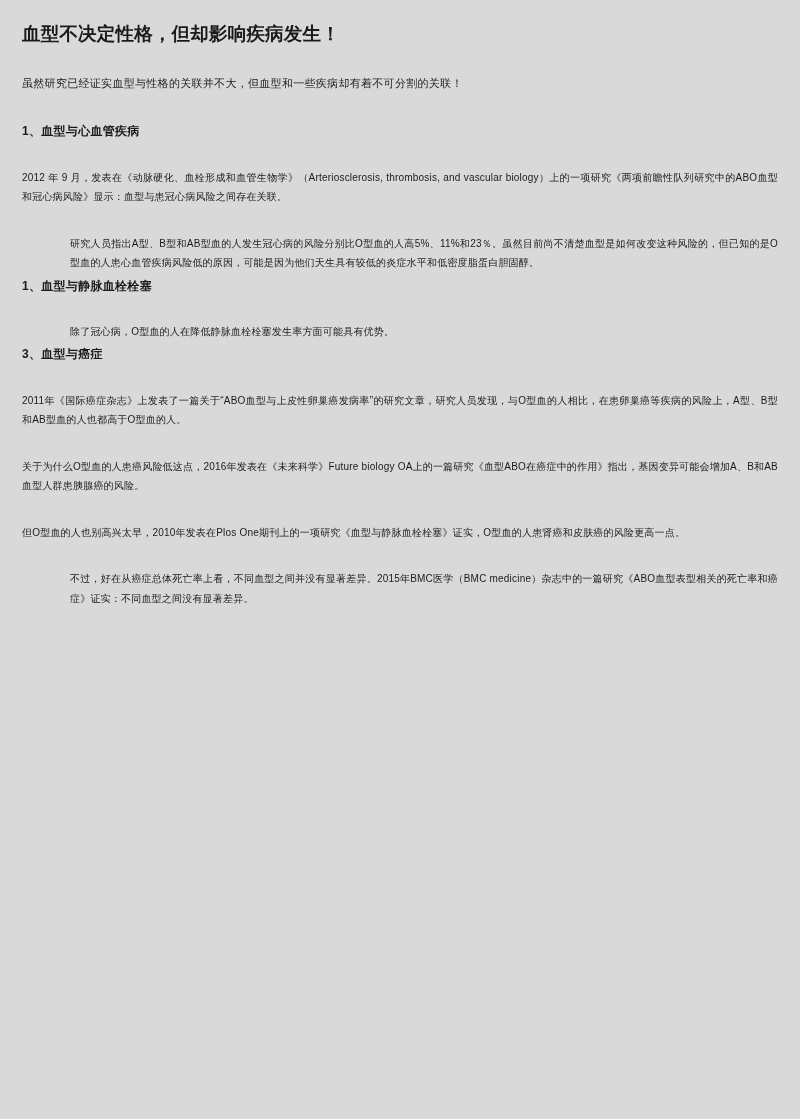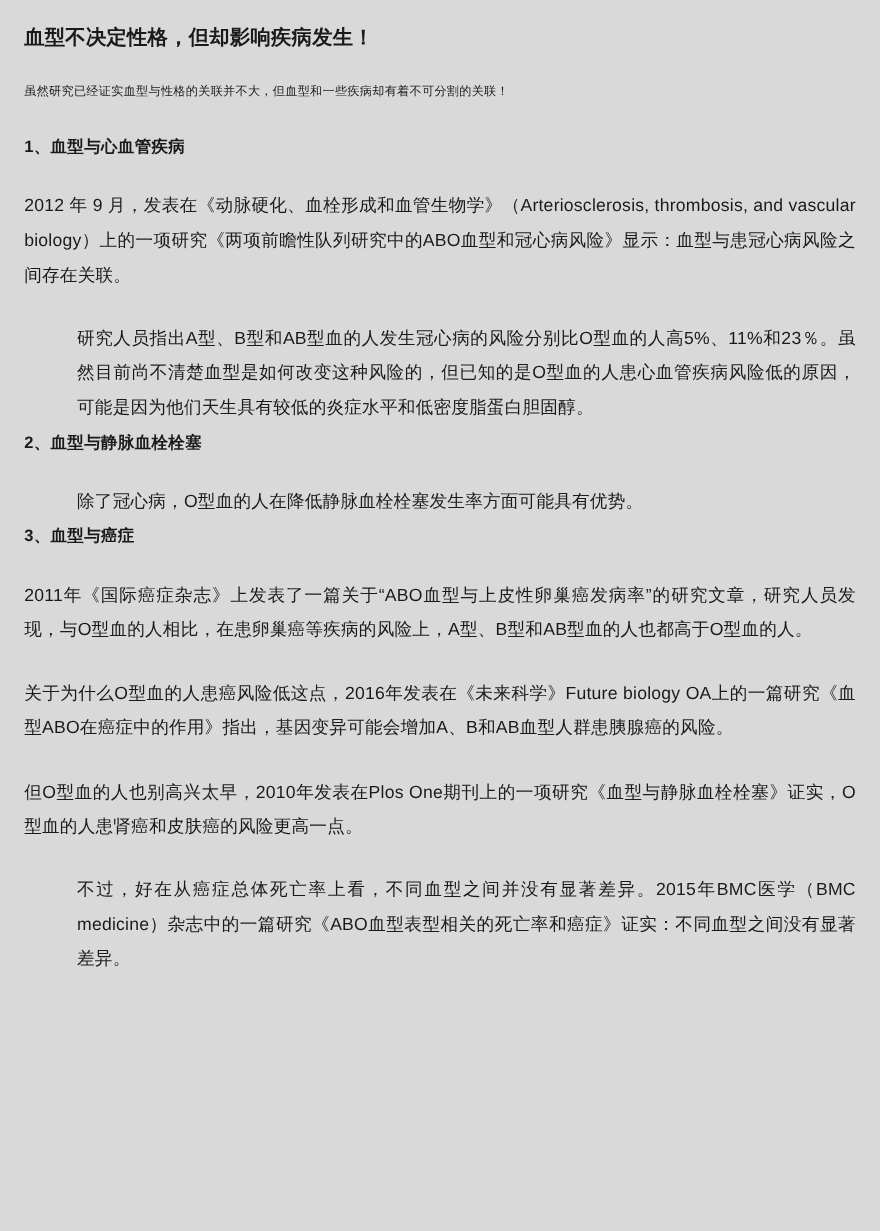--- a/index.html
+++ b/index.html
@@ -30,28 +30,28 @@
   .lead {
     font-size: 11px;
     line-height: 1.7;
     margin: 0 0 30px 0;
     letter-spacing: 0.3px;
   }
   .section {
     margin: 0 0 4px 0;
   }
   .section-heading {
-    font-size: 15px;
+    font-size: 12px;
     font-weight: bold;
     line-height: 1.6;
     margin: 0 0 26px 0;
     letter-spacing: 0.3px;
   }
   .para {
-    font-size: 16px;
+    font-size: 10px;
     line-height: 1.95;
     margin: 0 0 27px 0;
     text-align: justify;
     text-justify: inter-ideograph;
     letter-spacing: 0.2px;
   }
   .para:last-child {
     margin-bottom: 0;
     margin-left: 48px;
   }
@@ -65,21 +65,21 @@
 
   <p class="lead">虽然研究已经证实血型与性格的关联并不大，但血型和一些疾病却有着不可分割的关联！</p>
 
   <div class="section">
     <h2 class="section-heading">1、血型与心血管疾病</h2>
     <p class="para">2012 年 9 月，发表在《动脉硬化、血栓形成和血管生物学》（Arteriosclerosis, thrombosis, and vascular biology）上的一项研究《两项前瞻性队列研究中的ABO血型和冠心病风险》显示：血型与患冠心病风险之间存在关联。</p>
     <p class="para">研究人员指出A型、B型和AB型血的人发生冠心病的风险分别比O型血的人高5%、11%和23％。虽然目前尚不清楚血型是如何改变这种风险的，但已知的是O型血的人患心血管疾病风险低的原因，可能是因为他们天生具有较低的炎症水平和低密度脂蛋白胆固醇。</p>
   </div>
 
   <div class="section">
-    <h2 class="section-heading">2、血型与静脉血栓栓塞</h2>
+    <h2 class="section-heading">1、血型与静脉血栓栓塞</h2>
     <p class="para">除了冠心病，O型血的人在降低静脉血栓栓塞发生率方面可能具有优势。</p>
   </div>
 
   <div class="section">
     <h2 class="section-heading">3、血型与癌症</h2>
     <p class="para">2011年《国际癌症杂志》上发表了一篇关于“ABO血型与上皮性卵巢癌发病率”的研究文章，研究人员发现，与O型血的人相比，在患卵巢癌等疾病的风险上，A型、B型和AB型血的人也都高于O型血的人。</p>
     <p class="para">关于为什么O型血的人患癌风险低这点，2016年发表在《未来科学》Future biology OA上的一篇研究《血型ABO在癌症中的作用》指出，基因变异可能会增加A、B和AB血型人群患胰腺癌的风险。</p>
     <p class="para">但O型血的人也别高兴太早，2010年发表在Plos One期刊上的一项研究《血型与静脉血栓栓塞》证实，O型血的人患肾癌和皮肤癌的风险更高一点。</p>
     <p class="para">不过，好在从癌症总体死亡率上看，不同血型之间并没有显著差异。2015年BMC医学（BMC medicine）杂志中的一篇研究《ABO血型表型相关的死亡率和癌症》证实：不同血型之间没有显著差异。</p>
   </div>

